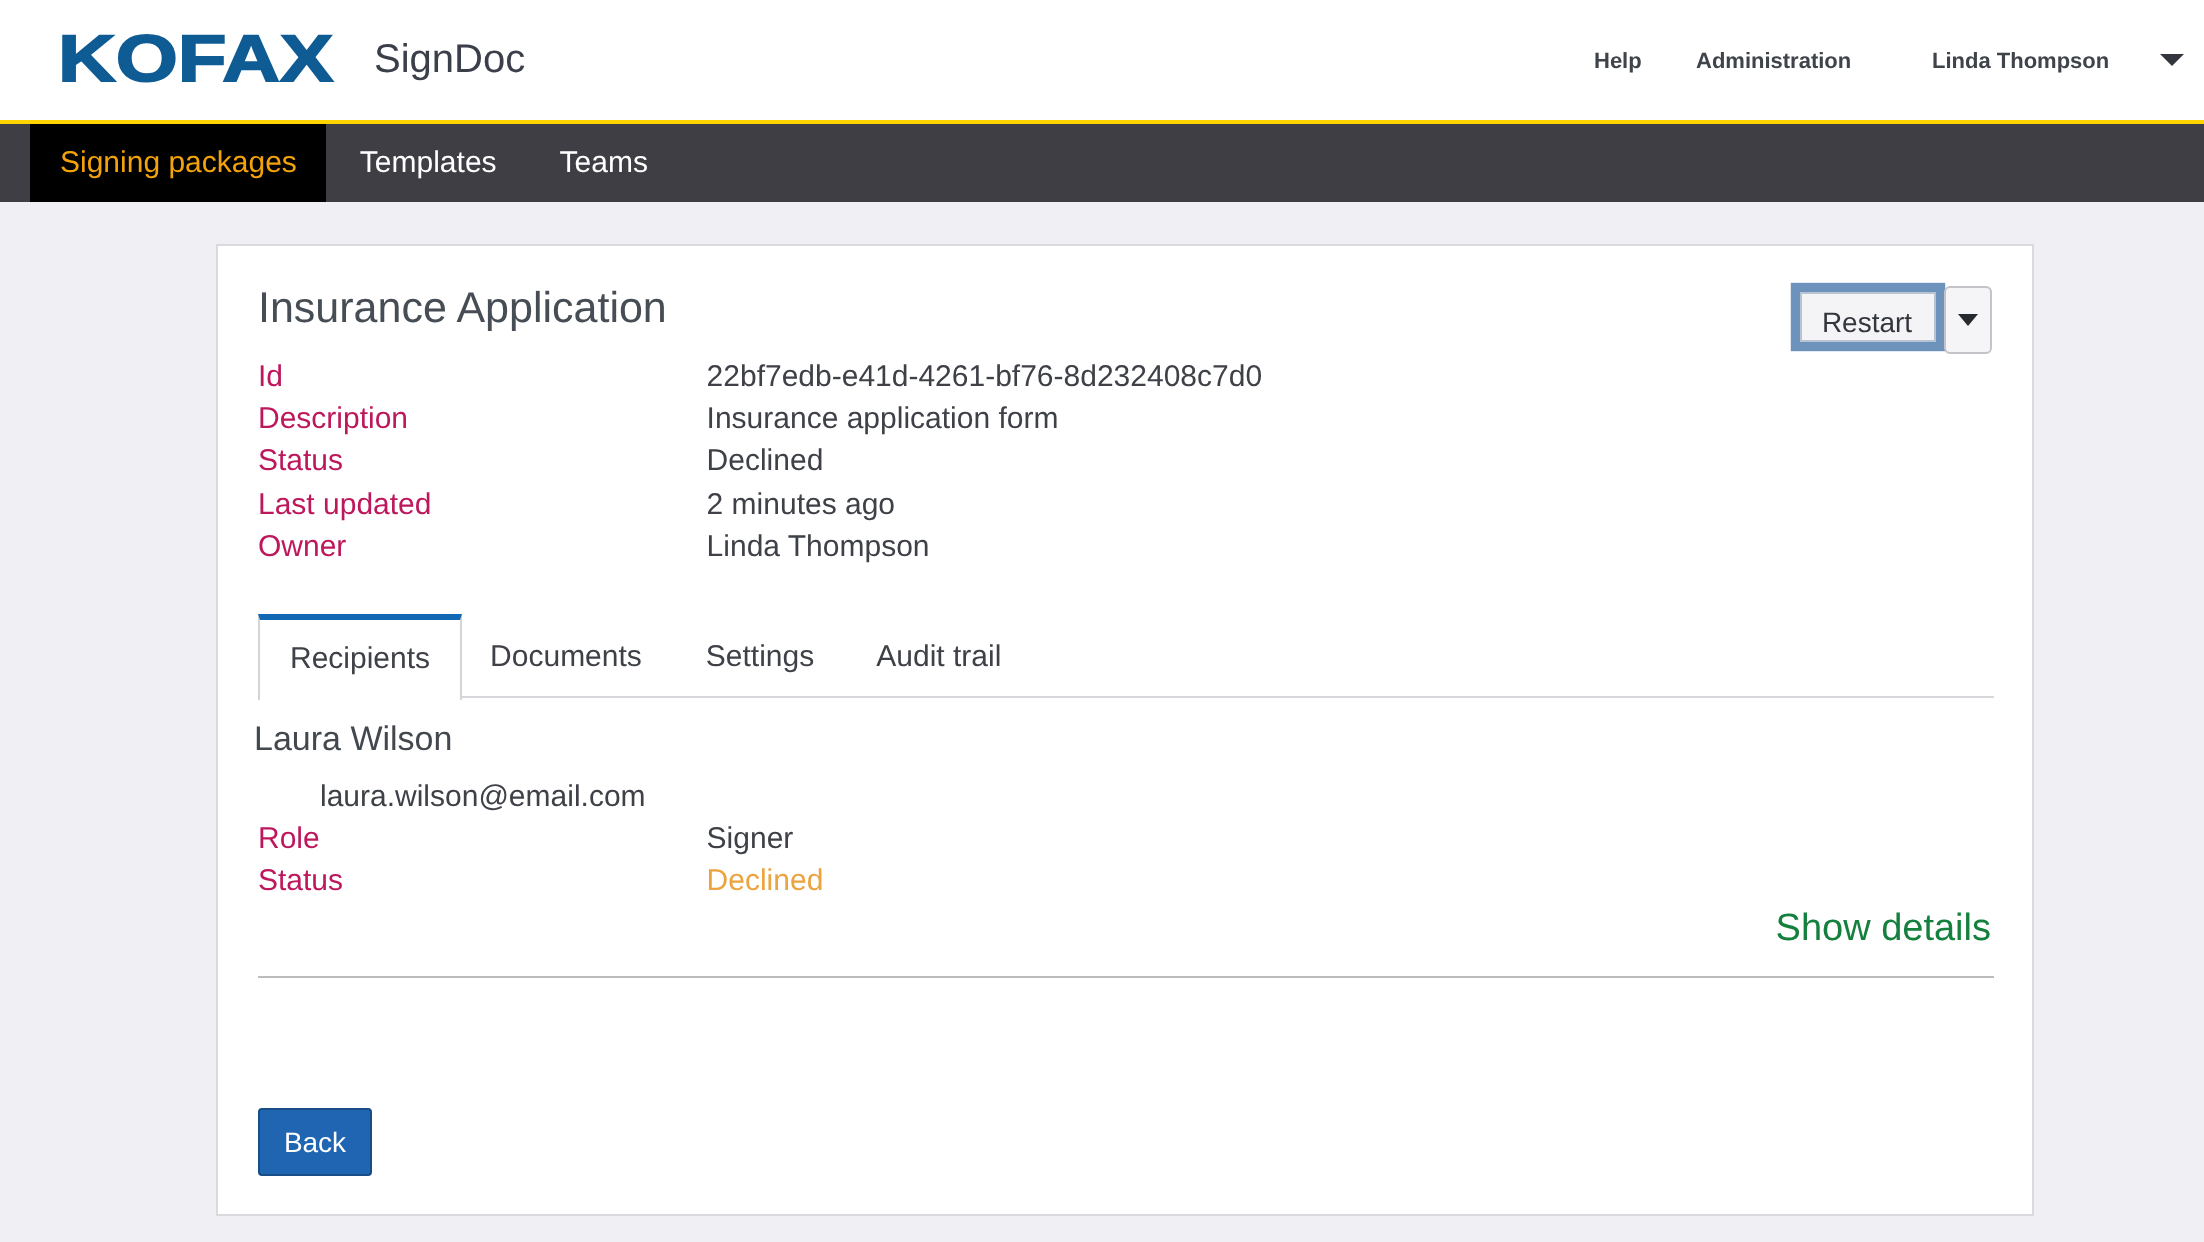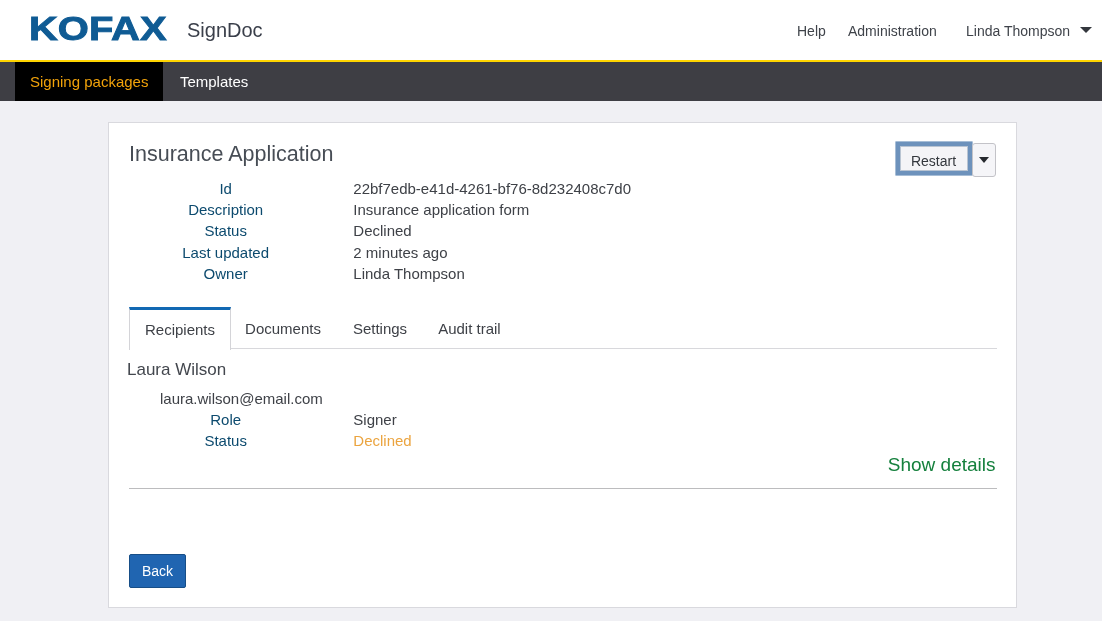--- a/index.html
+++ b/index.html
@@ -2,37 +2,37 @@
 <html><head>
 <meta charset="utf-8">
 <style>
 * { margin:0; padding:0; box-sizing:border-box; }
 html,body { width:1102px; height:621px; overflow:hidden; }
 body { font-family:"Liberation Sans", sans-serif; background:#f0f0f4; color:#3e4147; position:relative; }
 
 .hdr { position:absolute; left:0; top:0; width:1102px; height:62px; background:#fff; border-bottom:2px solid #ffd400; }
 .logo { position:absolute; left:29px; top:8px; }
 .signdoc { position:absolute; left:187px; top:16px; font-size:20px; line-height:28px; color:#3a3f4a; }
-.hlink { position:absolute; top:23px; font-size:14px; line-height:17px; color:#3f434a; }
+.hlink { position:absolute; top:23px; font-size:11px; line-height:17px; color:#3f434a;font-weight:bold; }
 .help { left:797px; }
 .admin { left:848px; }
 .user { left:966px; }
 .ucaret { position:absolute; left:1080px; top:27px; width:0; height:0; border-left:6px solid transparent; border-right:6px solid transparent; border-top:6.5px solid #33373d; }
 
 .nav { position:absolute; left:0; top:62px; width:1102px; height:39px; background:#3e3e44; display:flex; font-size:15px; padding-left:15px; }
 .nav a { display:block; line-height:39px; color:#fff; text-decoration:none; }
 .nav a.on { background:#000; color:#f2a30a; padding:0 15px; }
 .nav a.t1 { padding:0 16.5px; }
 .nav a.t2 { padding:0 15px; }
 
 .card { position:absolute; left:108px; top:122px; width:909px; height:486px; background:#fff; border:1px solid #d9d9de; }
 .card h1 { position:absolute; left:20px; top:20.8px; font-size:21.5px; line-height:21.5px; font-weight:normal; color:#474d55; }
 
 .row { position:absolute; left:20px; width:700px; height:21.2px; line-height:21.2px; font-size:15px; display:flex; }
-.row .lb { width:193.3px; text-align:center; color:#0c4a6e; }
+.row .lb { width:193.3px; text-align:left; color:#be185d; }
 .row .vl { margin-left:31px; color:#3e4147; }
 
 .btn-restart { position:absolute; left:790.5px; top:23px; width:68px; height:25px; background:#f4f4f7; border:1px solid #b9c4d2; box-shadow:0 0 0 4.6px #6d92bc; font-size:14px; color:#33373d; text-align:center; line-height:29.5px; }
 .btn-caret { position:absolute; left:863px; top:19.6px; width:24.3px; height:34.4px; background:#f5f5f8; border:1px solid #c3c3c8; border-radius:3px; }
 .btn-caret i { position:absolute; left:6.2px; top:13.6px; width:0; height:0; border-left:5px solid transparent; border-right:5px solid transparent; border-top:6px solid #26292e; }
 
 .tabs { position:absolute; left:20px; top:184px; width:867.5px; height:42px; border-bottom:1px solid #d8d8dc; display:flex; font-size:15px; }
 .tab { padding:13px 15px 0; color:#3e4147; margin-right:2px; }
 .tab.on { border:1px solid #d4d4d8; border-top:3px solid #1268b3; border-bottom:none; background:#fff; height:43px; padding:11px 15px 0; margin-bottom:-1px; }
 
@@ -49,20 +49,21 @@
     </svg>
   <div class="signdoc">SignDoc</div>
   <div class="hlink help">Help</div>
   <div class="hlink admin">Administration</div>
   <div class="hlink user">Linda Thompson</div>
   <div class="ucaret"></div>
 </div>
 <div class="nav">
   <a class="on" href="#">Signing packages</a>
   <a class="t1" href="#">Templates</a>
+  <a class="t2" href="#">Teams</a>
 </div>
 <div class="card">
   <h1>Insurance Application</h1>
   <div class="row" style="top:55px">
       <div class="lb">Id</div>
       <div class="vl">22bf7edb-e41d-4261-bf76-8d232408c7d0</div>
     </div>
   <div class="row" style="top:76.2px">
       <div class="lb">Description</div>
       <div class="vl">Insurance application form</div>

